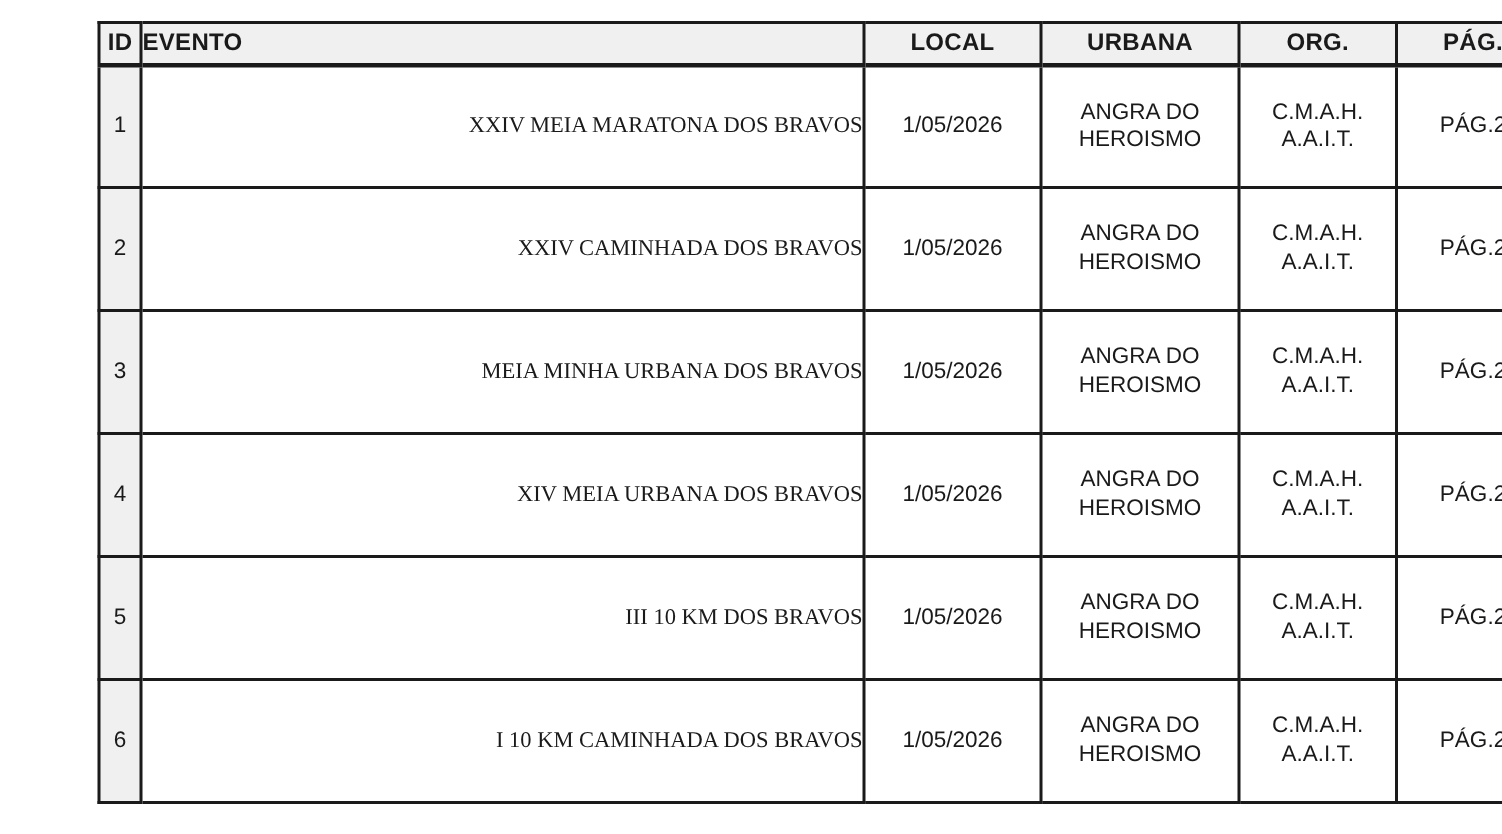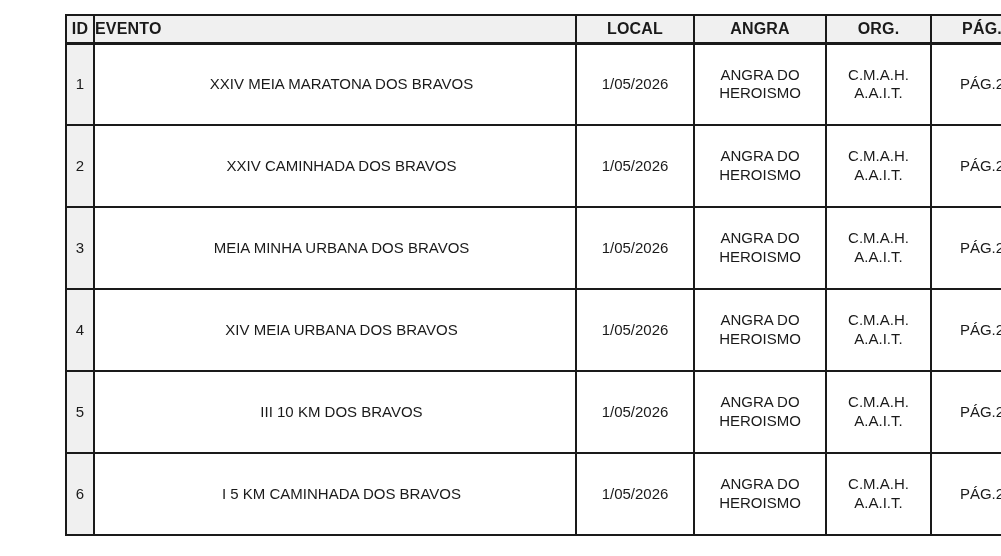--- a/index.html
+++ b/index.html
@@ -51,42 +51,42 @@
   }
   table.events thead th.h-evento { text-align: left; padding-left: 0; }
 
   table.events tbody td {
     height: 82px;
     font-size: 15px;
     text-align: center;
     line-height: 1.25;
   }
   table.events tbody td.td-id { background: var(--id-bg); }
-  table.events tbody td.td-evento { text-align: center; padding-left: 13px; }
+  table.events tbody td.td-evento { text-align: right; padding-left: 13px; font-family: Liberation Serif, serif; }
   table.events tbody td.td-local,
   table.events tbody td.td-org { white-space: pre-line; }
 </style>
 </head>
 <body>
 
 <table class="events">
   <colgroup>
     <col class="c-id">
       <col class="c-evento">
       <col class="c-data">
     <col class="c-local">
       <col class="c-org">
       <col class="c-pag">
   </colgroup>
   <thead>
     <tr>
       <th>ID</th>
       <th class="h-evento">EVENTO</th>
       <th>LOCAL</th>
-      <th>ANGRA</th>
+      <th>URBANA</th>
       <th>ORG.</th>
       <th>PÁG.</th>
     </tr>
   </thead>
   <tbody>
     <tr>
       <td class="td-id">1</td>
       <td class="td-evento">XXIV MEIA MARATONA DOS BRAVOS</td>
       <td class="td-data">1/05/2026</td>
       <td class="td-local">ANGRA DO
@@ -130,21 +130,21 @@
       <td class="td-evento">III 10 KM DOS BRAVOS</td>
       <td class="td-data">1/05/2026</td>
       <td class="td-local">ANGRA DO
 HEROISMO</td>
       <td class="td-org">C.M.A.H.
 A.A.I.T.</td>
       <td class="td-pag">PÁG.2</td>
     </tr>
     <tr>
       <td class="td-id">6</td>
-      <td class="td-evento">I 5 KM CAMINHADA DOS BRAVOS</td>
+      <td class="td-evento">I 10 KM CAMINHADA DOS BRAVOS</td>
       <td class="td-data">1/05/2026</td>
       <td class="td-local">ANGRA DO
 HEROISMO</td>
       <td class="td-org">C.M.A.H.
 A.A.I.T.</td>
       <td class="td-pag">PÁG.2</td>
     </tr>
   </tbody>
 </table>
 

